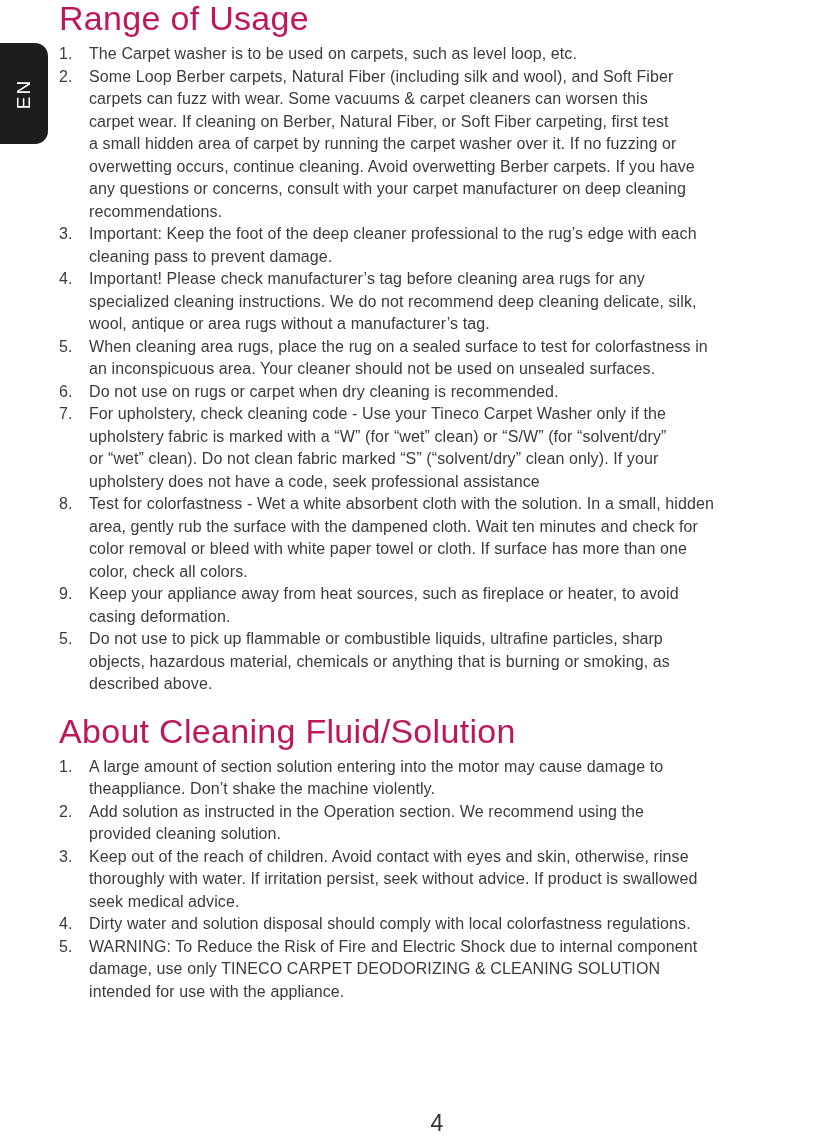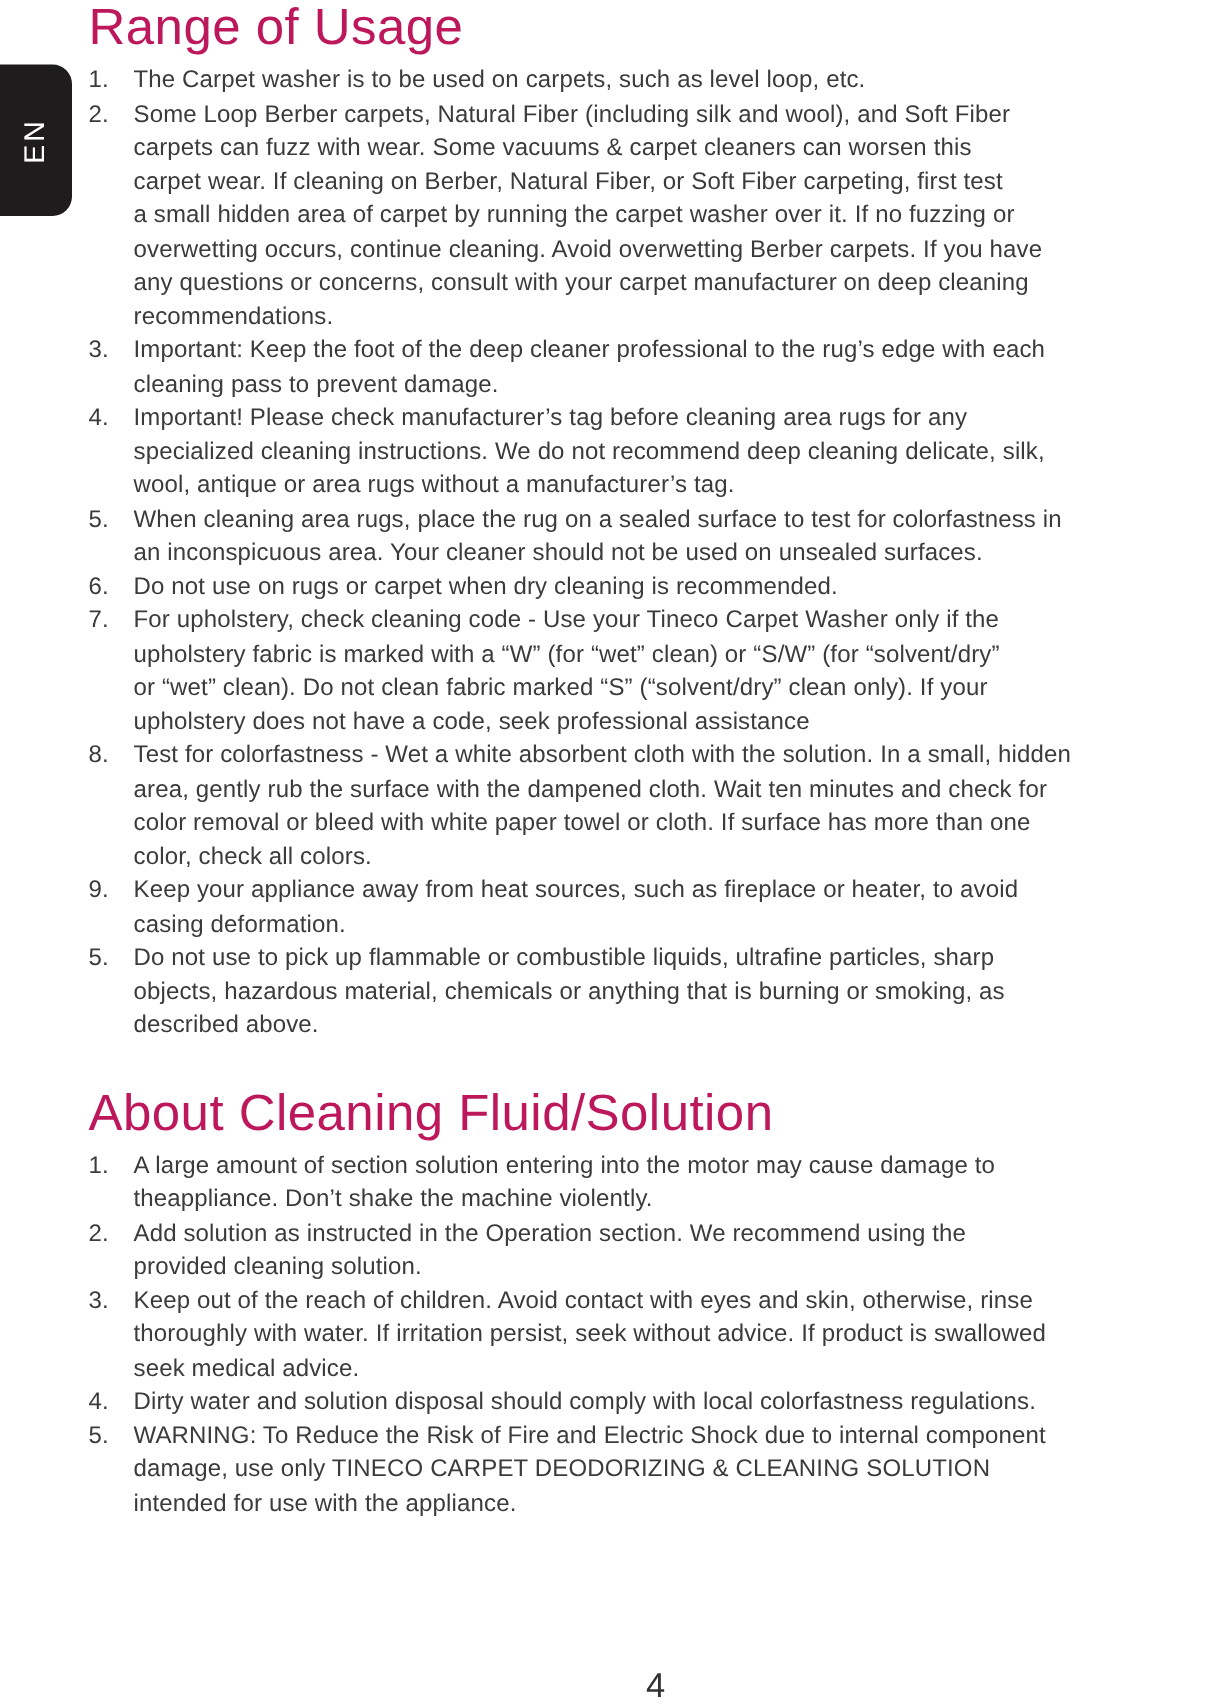--- a/index.html
+++ b/index.html
@@ -43,21 +43,21 @@
   }
   .section-title {
     font-size: 34px;
     line-height: 37px;
     font-weight: 400;
     letter-spacing: 0.3px;
     color: #be185d;
     margin: 0 0 6px 0;
   }
   .section-title.second {
-    margin-top: 28px;
+    margin-top: 17px;
   }
   .num-list {
     margin: 0;
   }
   .item {
     display: flex;
     align-items: flex-start;
   }
   .item .num {
     flex: 0 0 30px;

